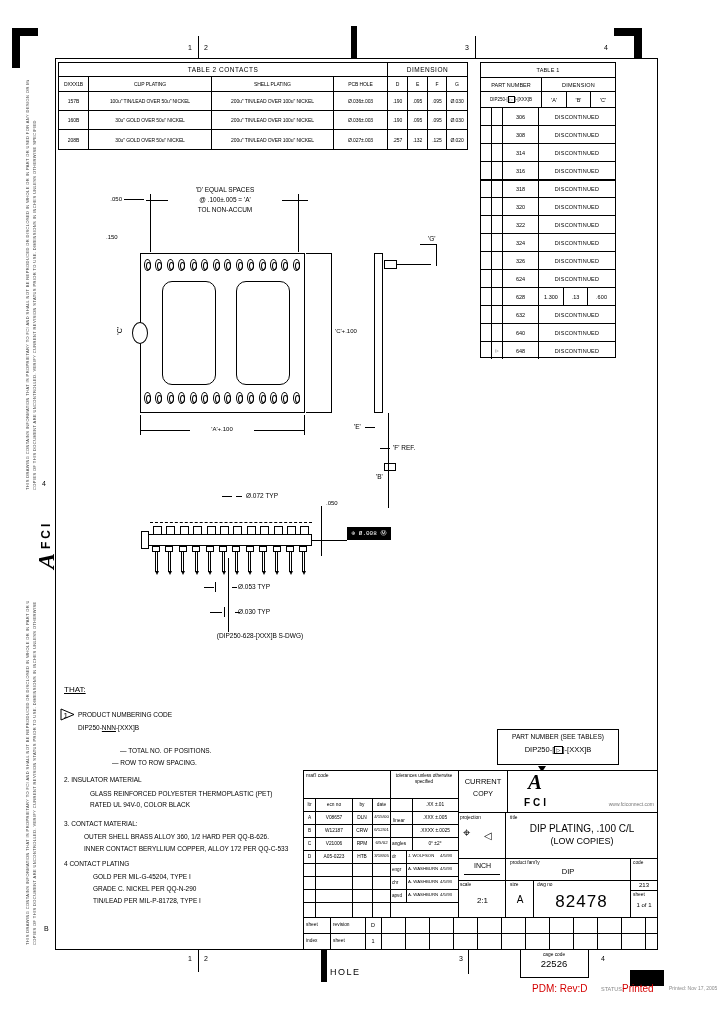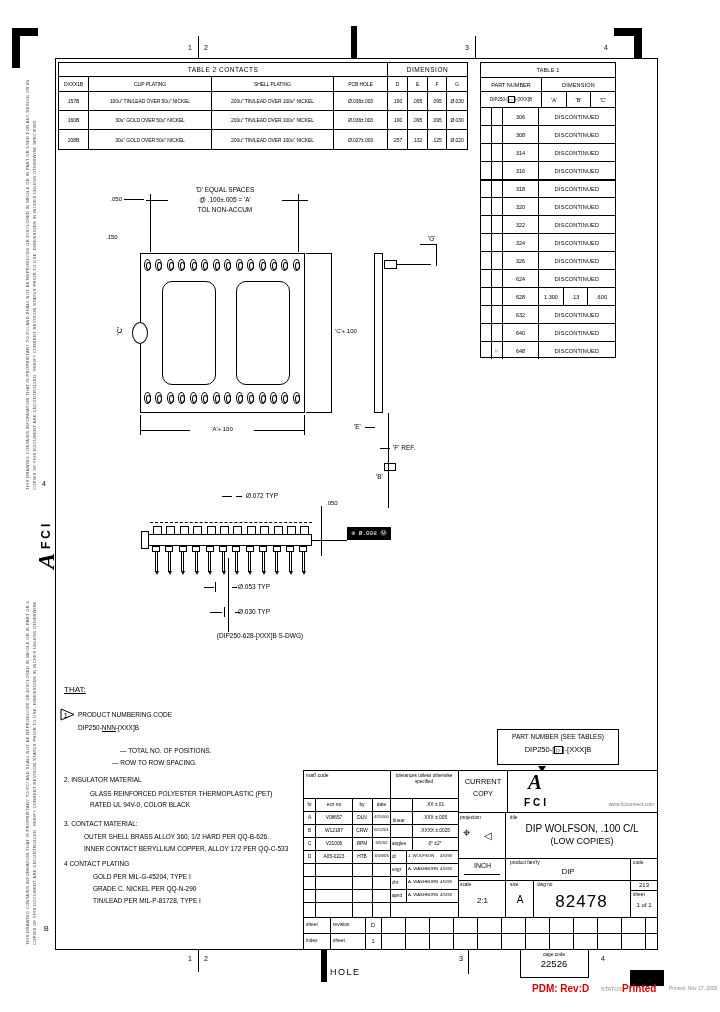--- a/index.html
+++ b/index.html
@@ -30,21 +30,21 @@
   
   .contact{position:absolute;top:0;width:7px;height:12px;border:1px solid #000;border-radius:50%;box-sizing:border-box}
   .contact::after{content:"";position:absolute;left:1px;top:2px;width:3px;height:6px;border:1px solid #000;border-radius:50%}
   .stub{position:absolute;top:0;width:9px;height:8px;border:1px solid #000;border-bottom:none;background:#fff;box-sizing:border-box}
   .foot{position:absolute;top:0;width:8px;height:6px;border:1px solid #000;box-sizing:border-box}
   .pinrod{position:absolute;top:6px;width:3px;height:20px;border:1px solid #000;border-top:none;box-sizing:border-box}
   .pinrod::after{content:"";position:absolute;left:-1px;top:19px;border-left:2px solid transparent;border-right:2px solid transparent;border-top:4px solid #000}
   .flagbox{border:1px solid #000;padding:0 1px;font-size:5.5px}
   .dnarrow{position:absolute;width:0;height:0;border-left:4px solid transparent;border-right:4px solid transparent;border-top:6px solid #000}
   .fcf{position:absolute;background:#000;color:#fff;font-family:"Liberation Mono",monospace;font-size:6px;display:flex;align-items:center;justify-content:center}
-  .red{color:#d40000;font-weight:bold}
+  .red{color:#d40000;font-weight:normal}
   .gray{color:#8a8a8a}
 </style>
 </head>
 <body>
 
 <div id="sheet">
 
   <div class="blk" style="left:12px;top:28px;width:26px;height:8px"></div>
   <div class="blk" style="left:12px;top:28px;width:8px;height:40px"></div>
   <div class="blk" style="left:614px;top:28px;width:28px;height:8px"></div>
@@ -479,21 +479,21 @@
   <div class="ln" style="left:630px;top:890px;width:28px;height:1px"></div>
   <div class="t tc" style="left:460px;top:778px;width:46px;font-size:7.5px">CURRENT</div>
   <div class="t tc" style="left:460px;top:790px;width:46px;font-size:7px">COPY</div>
   <div class="t" style="left:528px;top:771px;font-size:21px;font-weight:bold;font-style:italic;font-family:'Liberation Serif',serif">A</div>
   <div class="t" style="left:524px;top:797px;font-size:10px;font-weight:bold;letter-spacing:3px">FCI</div>
   <div class="t" style="left:560px;top:802px;width:94px;text-align:right;font-size:5px;color:#777">www.fciconnect.com</div>
   <div class="t" style="left:460px;top:815px;font-size:4.8px">projection</div>
   <div class="t" style="left:463px;top:826px;font-size:13px">⌖</div>
   <div class="t" style="left:484px;top:830px;font-size:10px">◁</div>
   <div class="t" style="left:510px;top:815px;font-size:4.8px">title</div>
-  <div class="t tc" style="left:508px;top:823px;width:148px;font-size:10px">DIP WOLFSON, .100 C/L</div>
+  <div class="t tc" style="left:508px;top:823px;width:148px;font-size:10px">DIP PLATING, .100 C/L</div>
   <div class="t tc" style="left:508px;top:837px;width:148px;font-size:9px">(LOW COPIES)</div>
   <div class="t tc" style="left:460px;top:862px;width:45px;font-size:7px">INCH</div>
   <div class="ln" style="left:464px;top:874px;width:36px;height:1px"></div>
   <div class="t" style="left:510px;top:860px;font-size:4.8px">product fam'ly</div>
   <div class="t tc" style="left:508px;top:868px;width:120px;font-size:7.5px">DIP</div>
   <div class="t" style="left:633px;top:860px;font-size:4.8px">code</div>
   <div class="t tc" style="left:630px;top:882px;width:28px;font-size:6px">213</div>
   <div class="t" style="left:460px;top:882px;font-size:4.8px">scale</div>
   <div class="t tc" style="left:460px;top:897px;width:45px;font-size:8px">2:1</div>
   <div class="t" style="left:510px;top:882px;font-size:4.8px">size</div>

